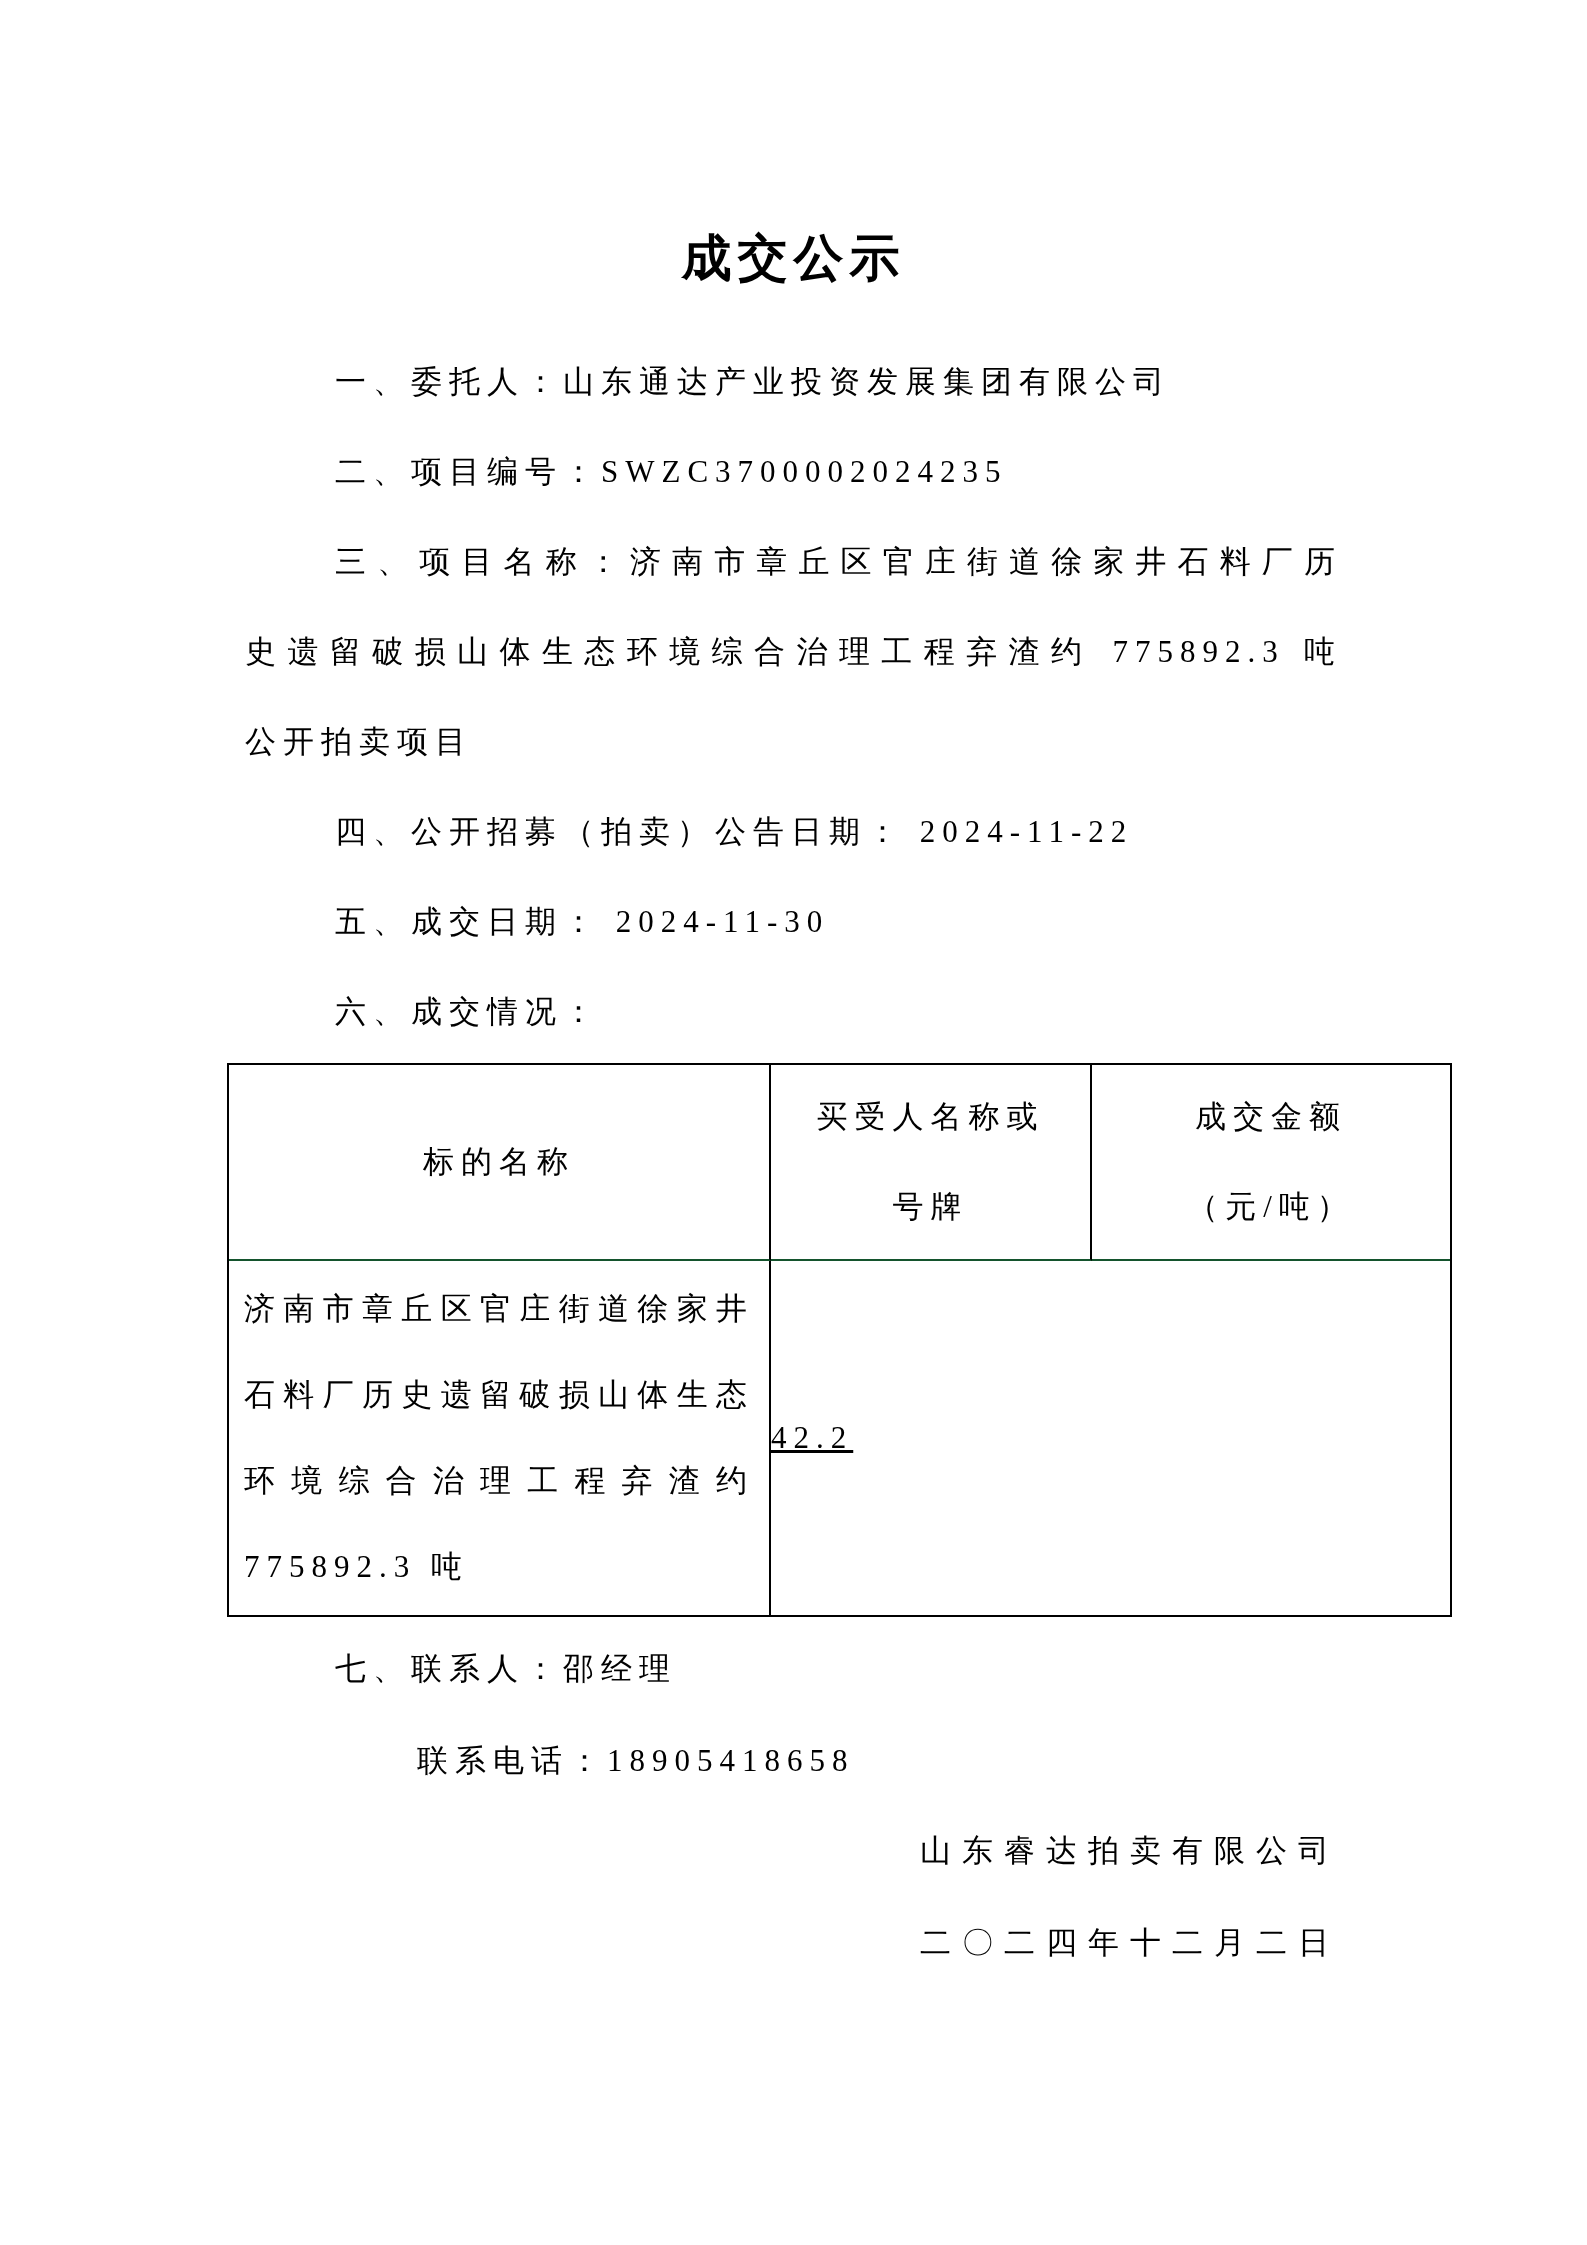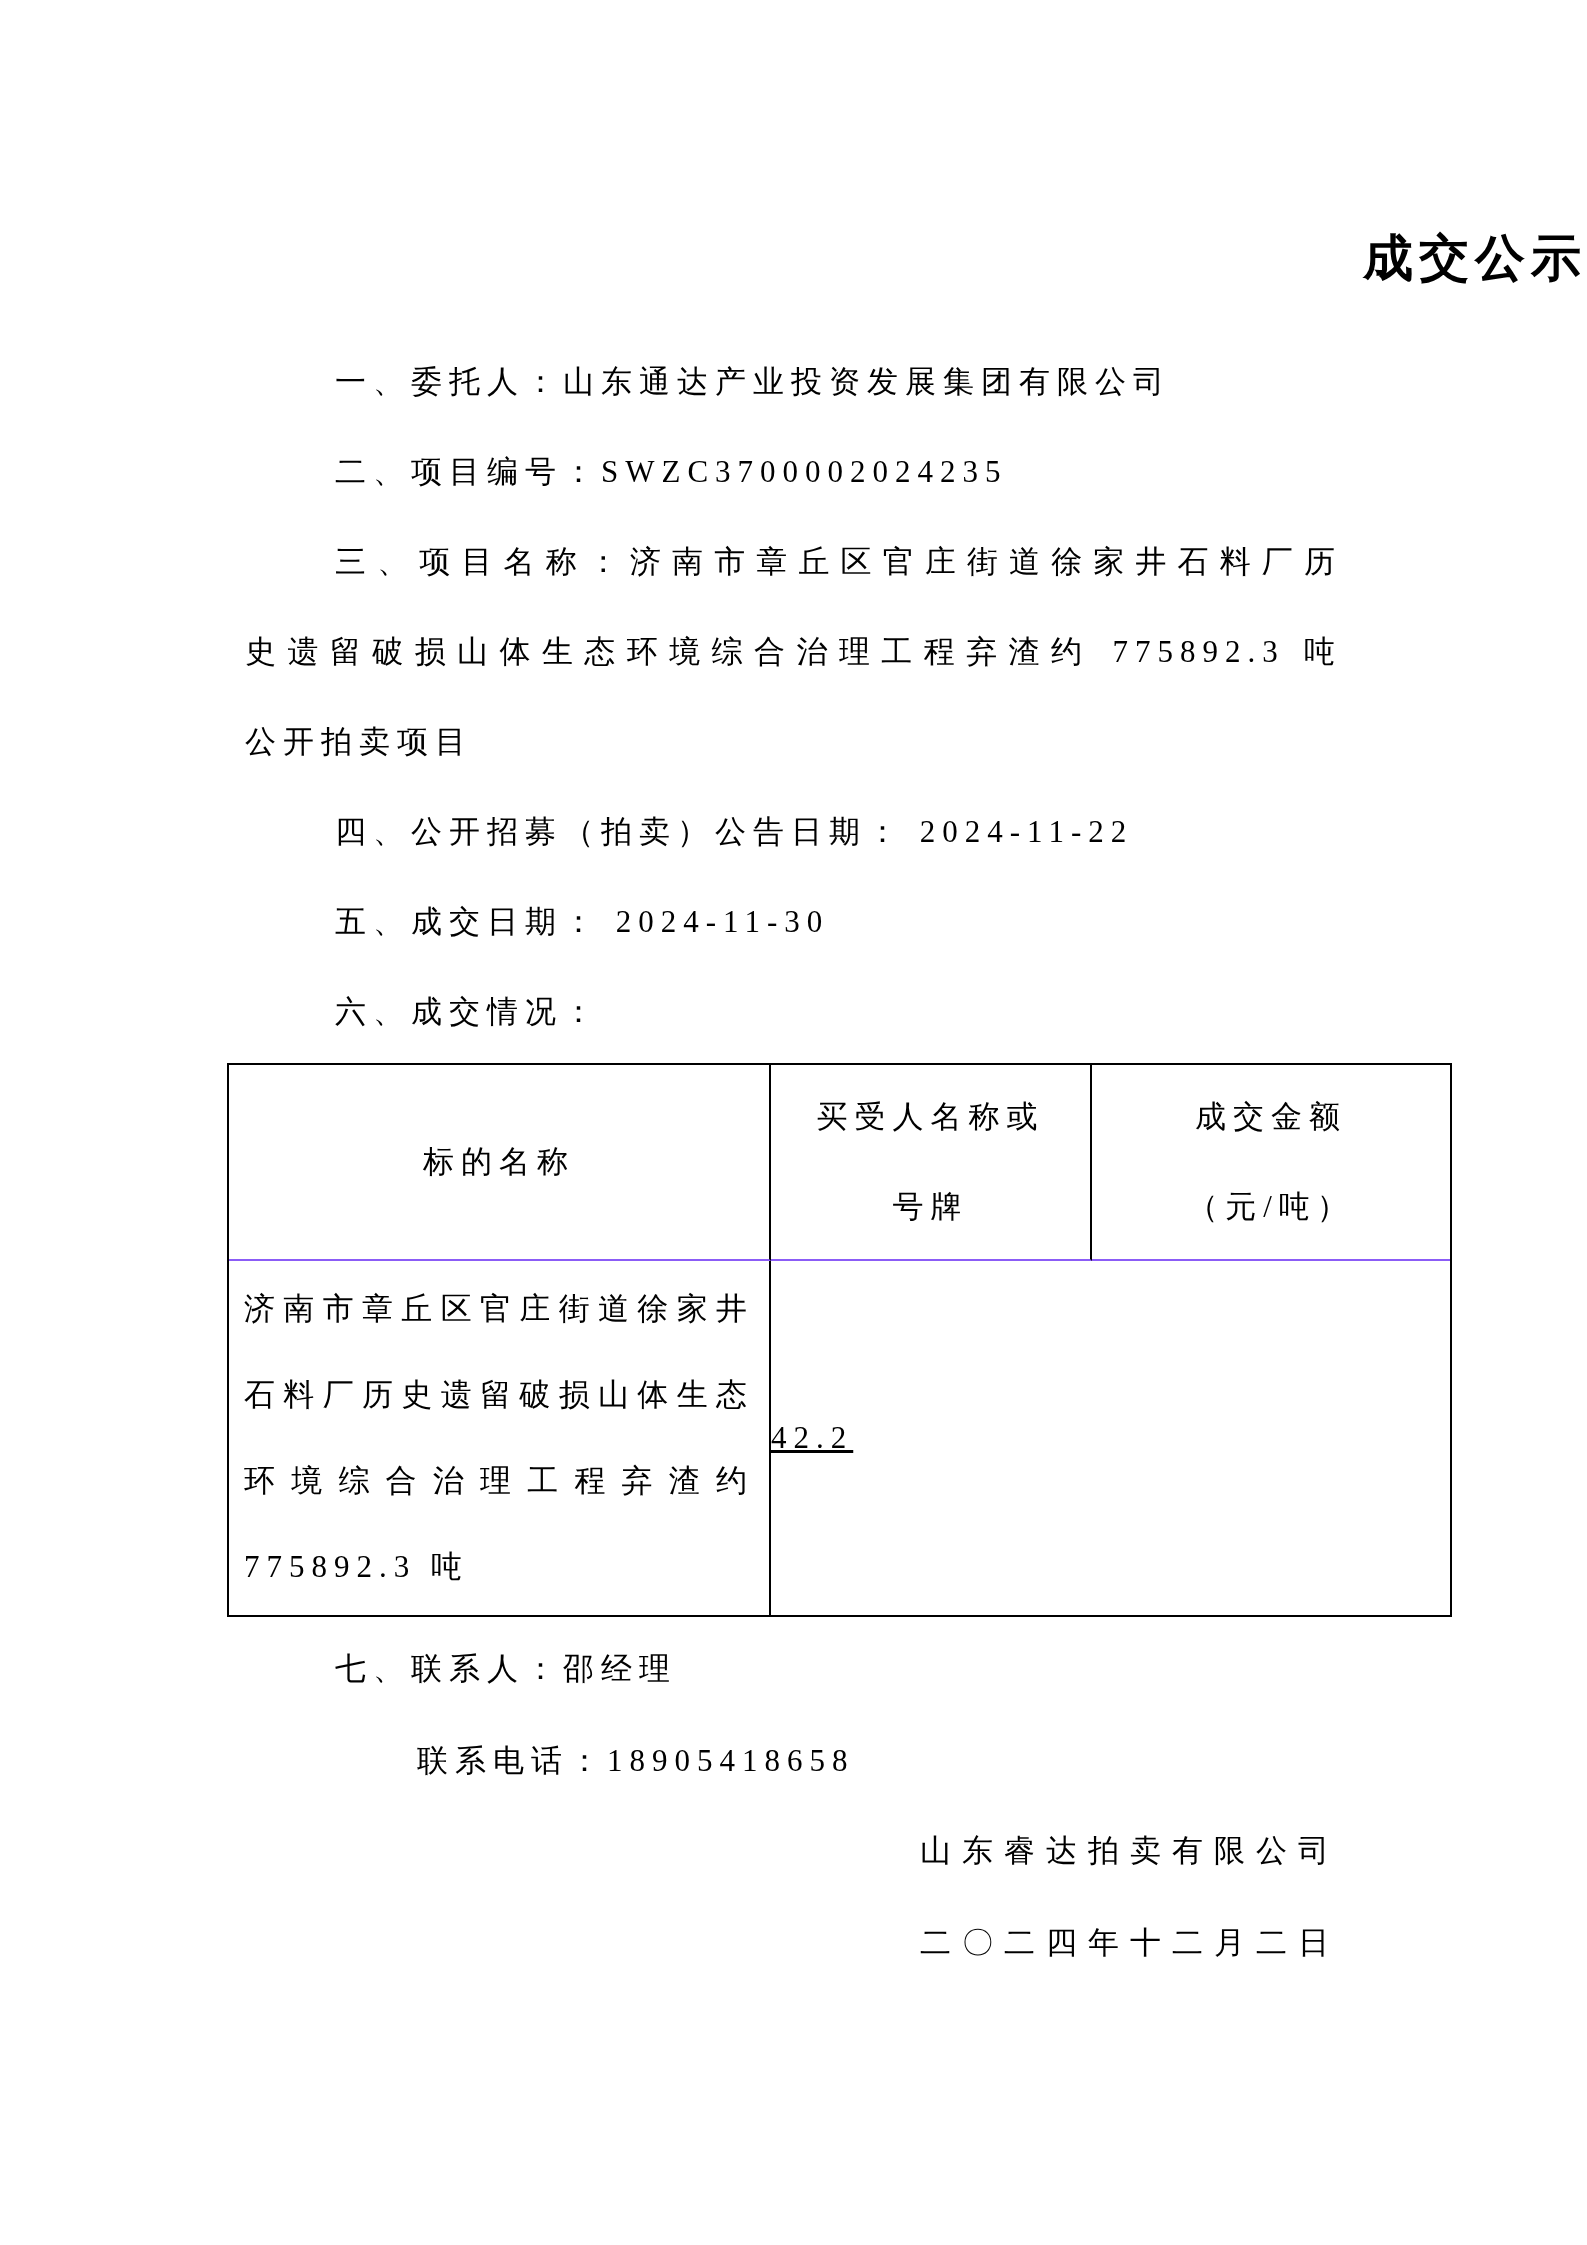--- a/index.html
+++ b/index.html
@@ -16,21 +16,21 @@
     font-family: "Liberation Serif", "DejaVu Serif", serif;
     overflow: hidden;
   }
   .doc-title {
     position: absolute;
     top: 212px;
     left: 0;
     width: 1587px;
     height: 92px;
     line-height: 92px;
-    text-align: right;
+    text-align: center;
     font-size: 50px;
     font-weight: bold;
     letter-spacing: 6px;
   }
   .body-text {
     position: absolute;
     left: 245px;
     top: 337px;
     width: 1097px;
     font-size: 31px;
@@ -63,21 +63,21 @@
     grid-template-rows: 196px 1fr;
     font-size: 31px;
   }
   .cell {
     box-sizing: border-box;
     display: flex;
     flex-direction: column;
     justify-content: center;
   }
   .cell.b-right  { border-right: 2px solid #000; }
-  .cell.b-bottom { border-bottom: 2px solid #8b5cf6; }
+  .cell.b-bottom { border-bottom: 2px solid #14532d; }
   .hline {
     height: 90px;
     line-height: 90px;
     text-align: center;
     letter-spacing: 7px;
   }
   .tline {
     height: 86px;
     line-height: 86px;
     letter-spacing: 7px;

